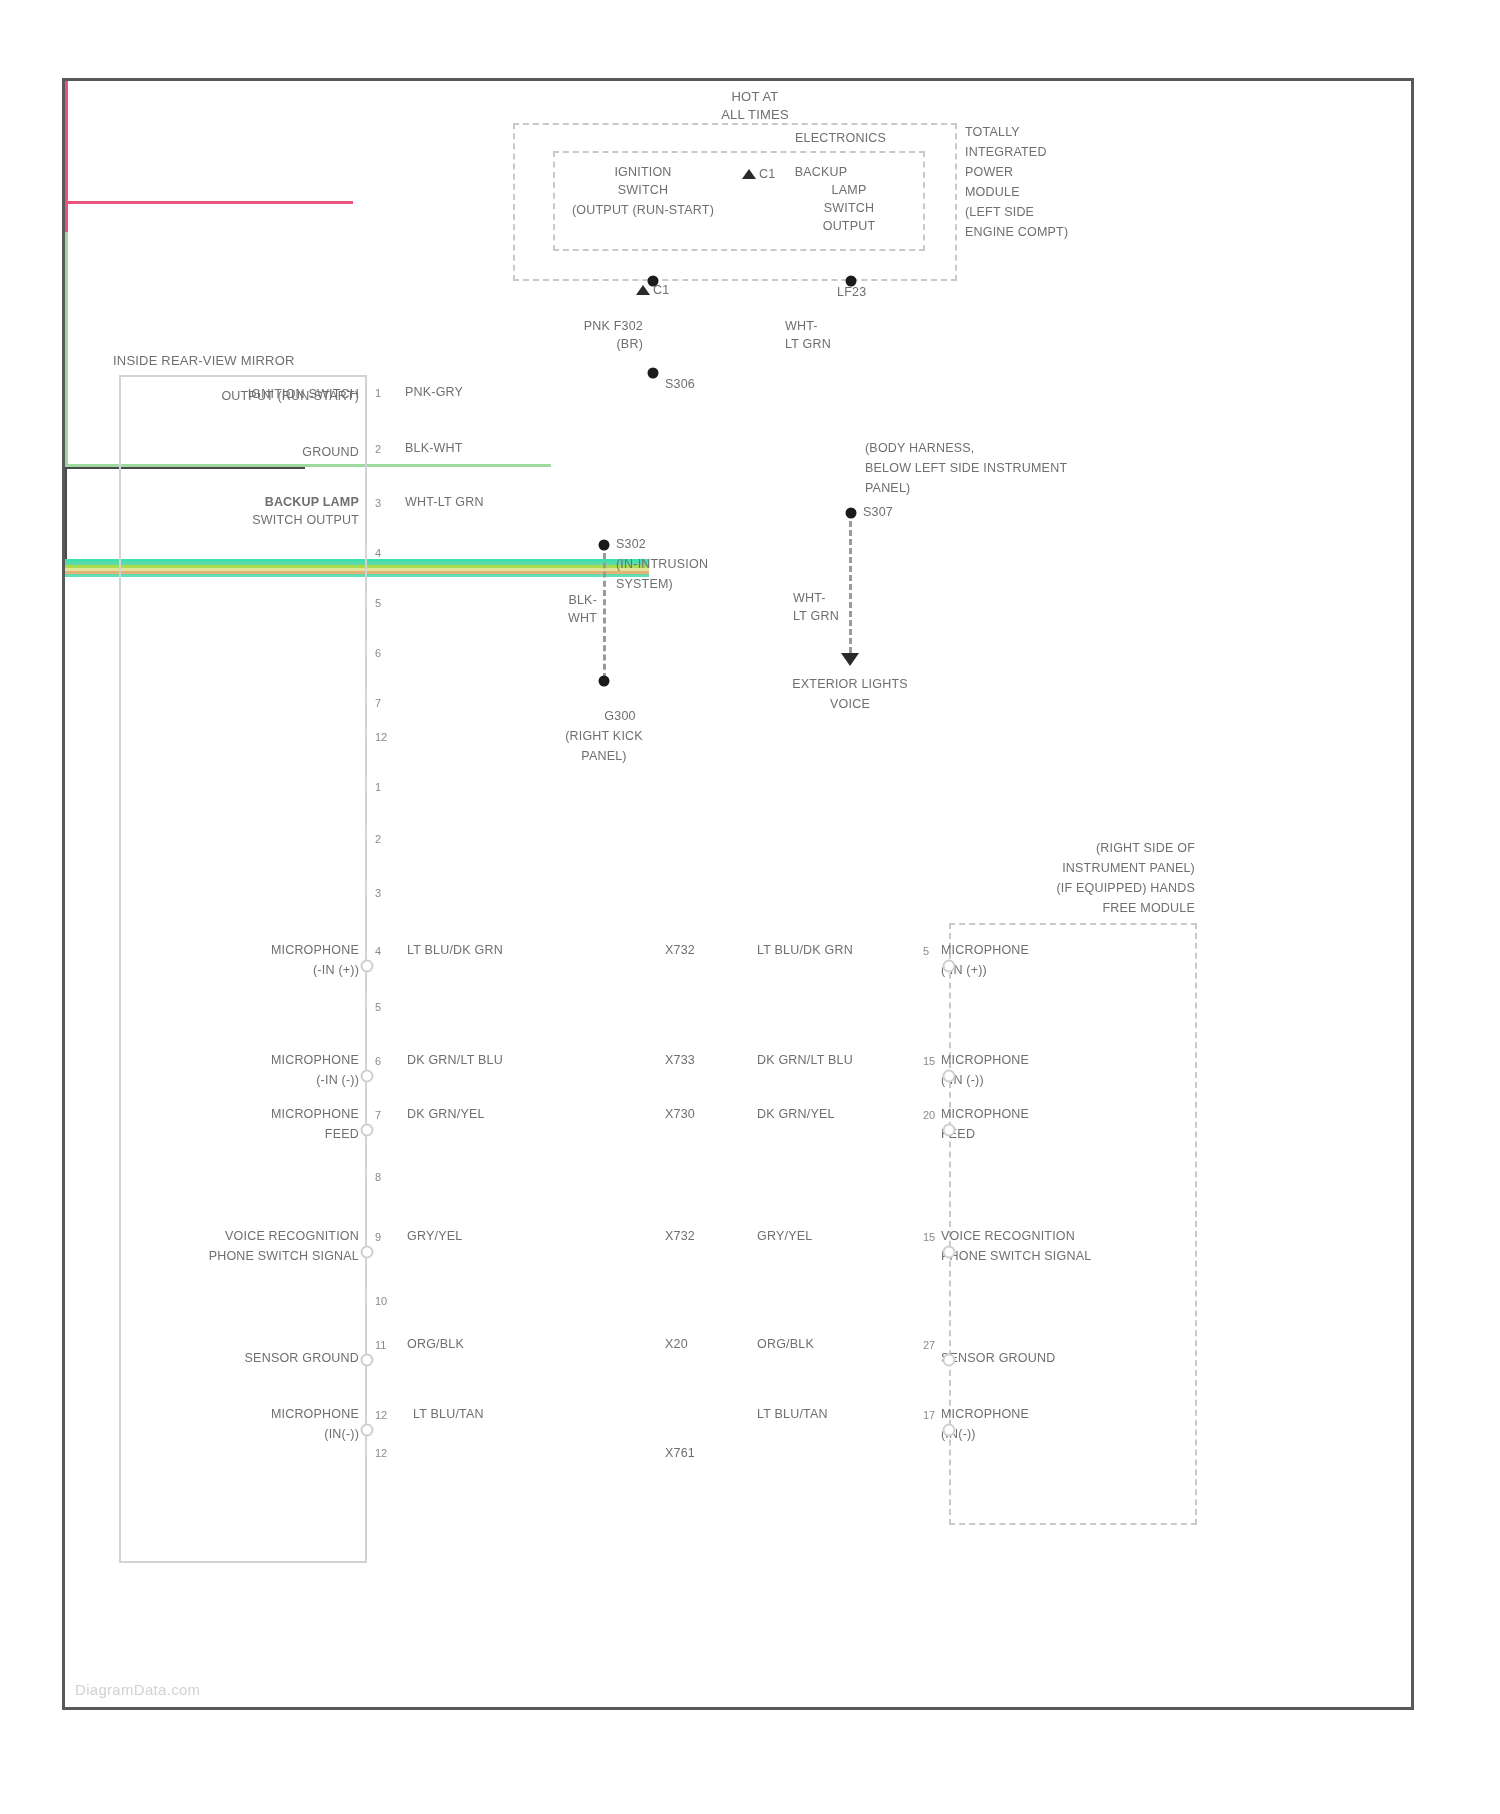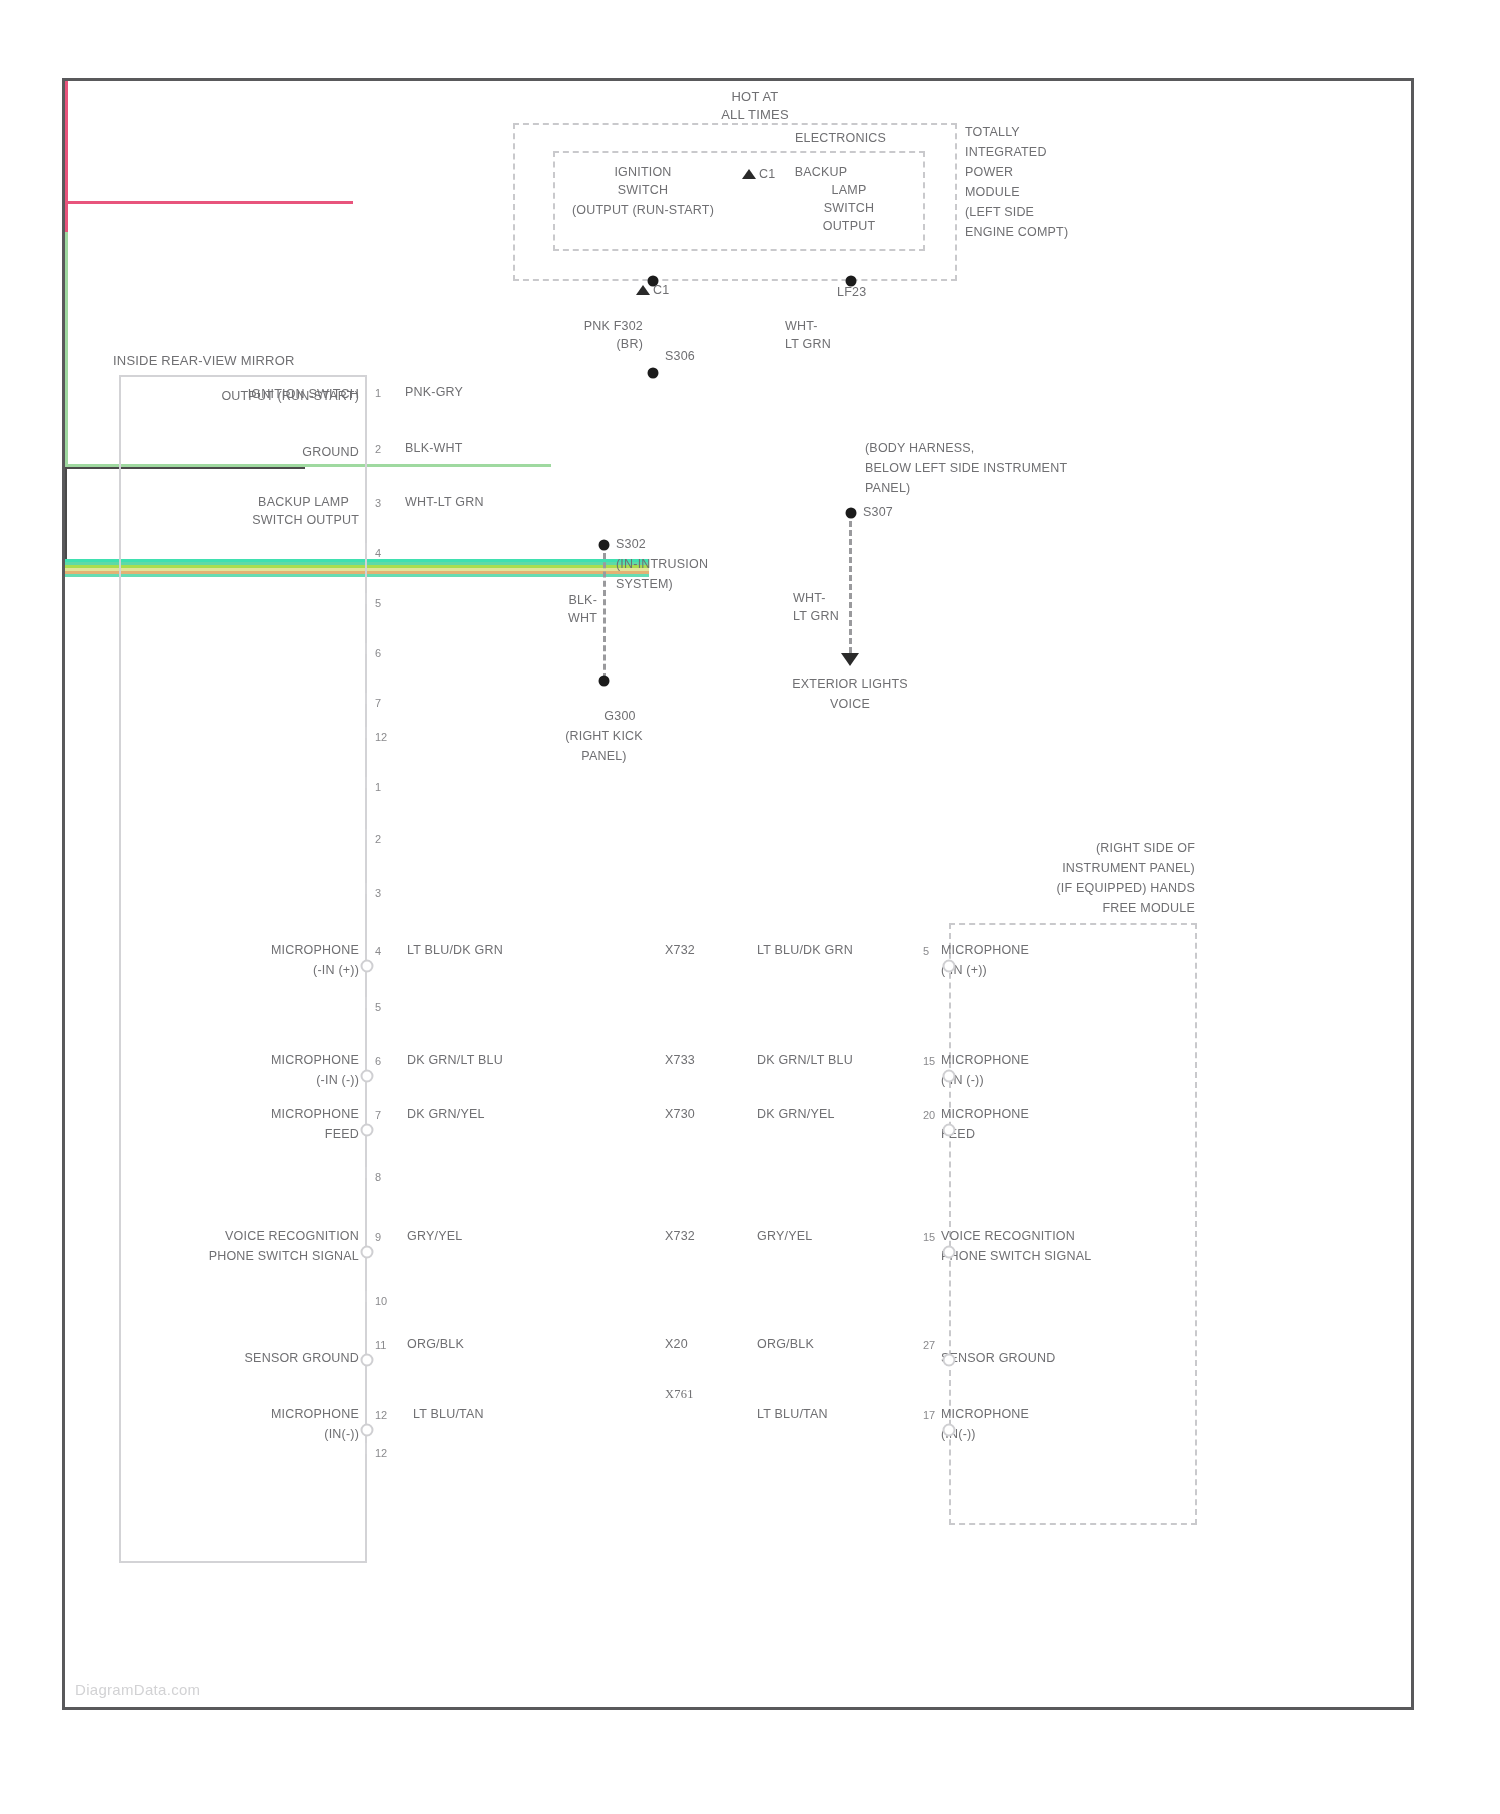--- a/index.html
+++ b/index.html
@@ -142,21 +142,21 @@
     <div class="dot" style="left:588px; top:200px;"></div>
     <div class="arrowup" style="left:578px; top:204px;"></div>
     <div class="lbl" style="left:588px; top:202px;">C1</div>
 
     <div class="vwire" style="left:586px; top:200px; height:120px; background:#e8547c;"></div>
 
     <div class="lbl r" style="left:578px; top:238px;">PNK F302</div>
     <div class="lbl r" style="left:578px; top:256px;">(BR)</div>
 
     <div class="dot" style="left:588px; top:292px;"></div>
-    <div class="lbl" style="left:600px; top:268px;">S306</div>
+    <div class="lbl" style="left:600px; top:296px;">S306</div>
 
     <div class="hwire" style="left:300px; top:318px; width:288px; background:#e8547c;"></div>
     <div class="vwire" style="left:586px; top:292px; height:28px; background:#e8547c;"></div>
 
     <div class="dot" style="left:786px; top:200px;"></div>
     <div class="lbl" style="left:772px; top:204px;">LF23</div>
     <div class="vwire" style="left:784px; top:200px; height:232px; background:#9fd9a0;"></div>
     <div class="lbl" style="left:720px; top:238px;">WHT-</div>
     <div class="lbl" style="left:720px; top:256px;">LT GRN</div>
 
@@ -198,21 +198,21 @@
 
     <div class="lbl r" style="left:294px; top:306px;">IGNITION SWITCH</div>
     <div class="lbl r" style="left:294px; top:308px;">OUTPUT (RUN-START)</div>
     <div class="pin" style="left:310px; top:306px;">1</div>
     <div class="lbl" style="left:340px; top:304px;">PNK-GRY</div>
 
     <div class="lbl r" style="left:294px; top:364px;">GROUND</div>
     <div class="pin" style="left:310px; top:362px;">2</div>
     <div class="lbl" style="left:340px; top:360px;">BLK-WHT</div>
 
-    <div class="lbl r" style="left:284px; top:414px;">BACKUP LAMP</div>
+    <div class="lbl r" style="left:294px; top:414px;font-weight:bold;">BACKUP LAMP</div>
     <div class="lbl r" style="left:294px; top:432px;">SWITCH OUTPUT</div>
     <div class="pin" style="left:310px; top:416px;">3</div>
     <div class="lbl" style="left:340px; top:414px;">WHT-LT GRN</div>
 
     <div class="pin" style="left:310px; top:466px;">4</div>
     <div class="tick" style="left:300px; top:462px;"></div>
     <div class="pin" style="left:310px; top:516px;">5</div>
     <div class="tick" style="left:300px; top:512px;"></div>
     <div class="pin" style="left:310px; top:566px;">6</div>
     <div class="tick" style="left:300px; top:562px;"></div>
@@ -302,21 +302,21 @@
     <div class="pin" style="left:858px; top:1258px;">27</div>
     <div class="lbl" style="left:876px; top:1270px;">SENSOR GROUND</div>
     <div class="hwire" style="left:300px; top:1278px; width:584px; background:#e2b274;"></div>
     <div class="conn-open" style="left:302px; top:1279px;"></div>
     <div class="conn-open" style="left:884px; top:1279px;"></div>
 
     <div class="lbl r" style="left:294px; top:1326px;">MICROPHONE</div>
     <div class="lbl r" style="left:294px; top:1346px;">(IN(-))</div>
     <div class="pin" style="left:310px; top:1328px;">12</div>
     <div class="lbl" style="left:348px; top:1326px;">LT BLU/TAN</div>
-    <div class="lbl" style="left:600px; top:1306px;font-family:Liberation Serif, serif;">X761</div>
+    <div class="lbl" style="left:600px; top:1365px;">X761</div>
     <div class="lbl" style="left:692px; top:1326px;">LT BLU/TAN</div>
     <div class="pin" style="left:858px; top:1328px;">17</div>
     <div class="lbl" style="left:876px; top:1326px;">MICROPHONE</div>
     <div class="lbl" style="left:876px; top:1346px;">(IN(-))</div>
     <div class="hwire" style="left:300px; top:1348px; width:584px; background:#66dcb4;"></div>
     <div class="conn-open" style="left:302px; top:1349px;"></div>
     <div class="conn-open" style="left:884px; top:1349px;"></div>
 
     <div class="pin" style="left:310px; top:1366px;">12</div>
     <div class="tick" style="left:300px; top:1362px;"></div>

